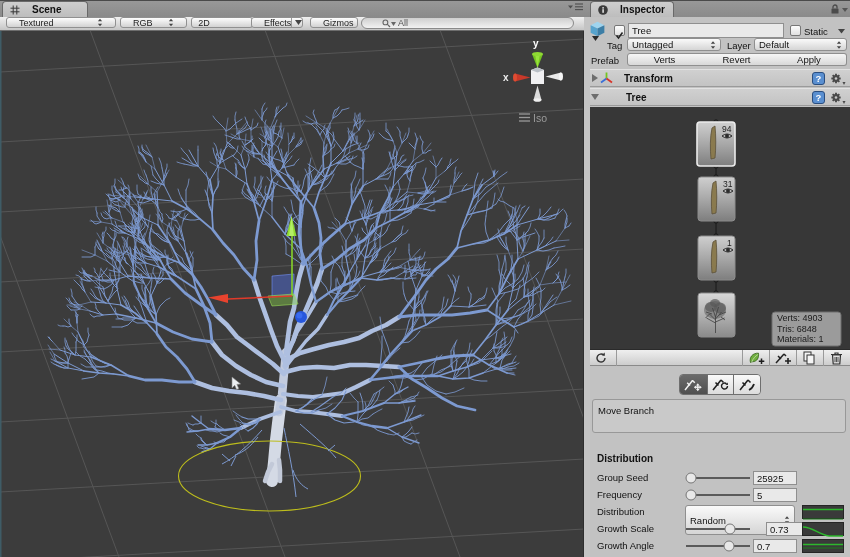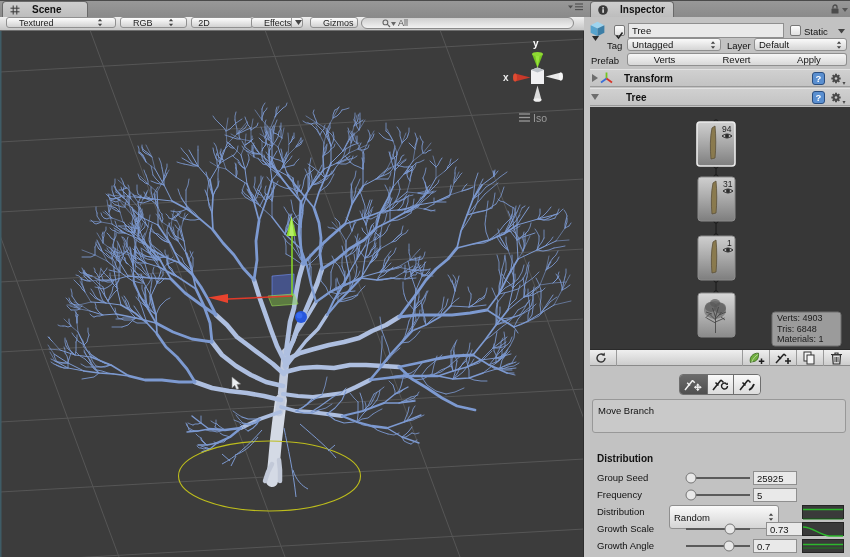--- a/index.html
+++ b/index.html
@@ -1859,21 +1859,21 @@
   <svg class="abs" style="left:93px;top:471px" width="70" height="14" viewBox="0 0 70 14">
       <line x1="3" y1="7" x2="67" y2="7" stroke="#5a5a5a" stroke-width="2"></line>
       <circle cx="8" cy="7" r="5" fill="#e8e8e8" stroke="#777"></circle>
     </svg>
   <div class="field" style="left:163px;top:471px;width:44px;height:14px">25925</div>
   <svg class="abs" style="left:93px;top:488px" width="70" height="14" viewBox="0 0 70 14">
       <line x1="3" y1="7" x2="67" y2="7" stroke="#5a5a5a" stroke-width="2"></line>
       <circle cx="8" cy="7" r="5" fill="#e8e8e8" stroke="#777"></circle>
     </svg>
   <div class="field" style="left:163px;top:488px;width:44px;height:14px">5</div>
-  <div class="drop" style="left:79px;top:505px;width:110px;height:24px">Random<svg style="margin-left:auto" width="6" height="8" viewBox="0 0 7 9">
+  <div class="drop" style="left:95px;top:505px;width:110px;height:30px">Random<svg style="margin-left:auto" width="6" height="8" viewBox="0 0 7 9">
         <path d="M3.5 0L6 3H1z M3.5 9L1 6H6z" fill="#444"></path>
       </svg></div>
   <div class="abs" style="left:212px;top:505px;width:42px;height:14px;background:#3a3a3a;border:1px solid #252525"><svg width="40" height="12">
         <line x1="0" y1="1.5" x2="40" y2="1.5" stroke="#2db82d" stroke-width="1.4"></line>
         <line x1="0" y1="11" x2="40" y2="11" stroke="#1d7a1d" stroke-width="1"></line>
       </svg></div>
   <svg class="abs" style="left:93px;top:522px" width="70" height="14" viewBox="0 0 70 14">
       <line x1="3" y1="7" x2="67" y2="7" stroke="#5a5a5a" stroke-width="2"></line>
       <circle cx="47" cy="7" r="5" fill="#e8e8e8" stroke="#777"></circle>
     </svg>

